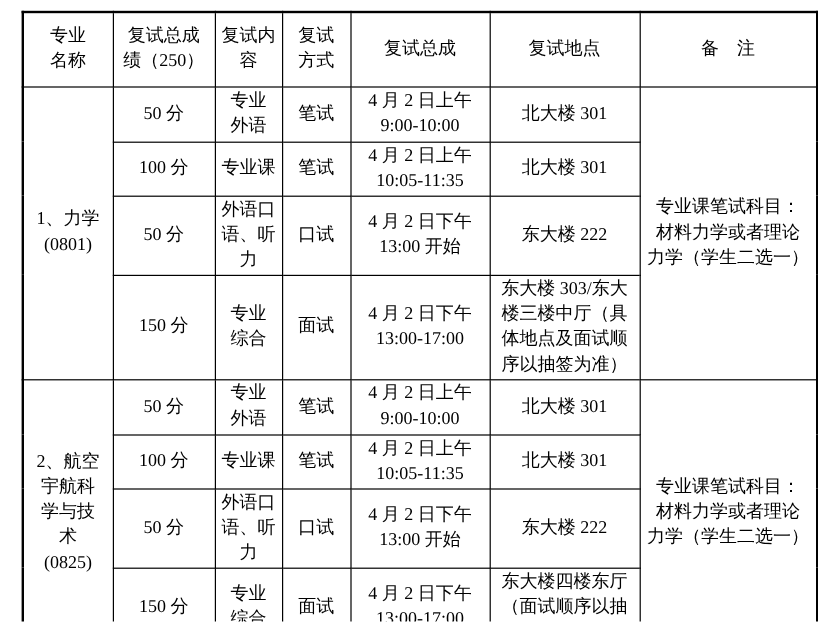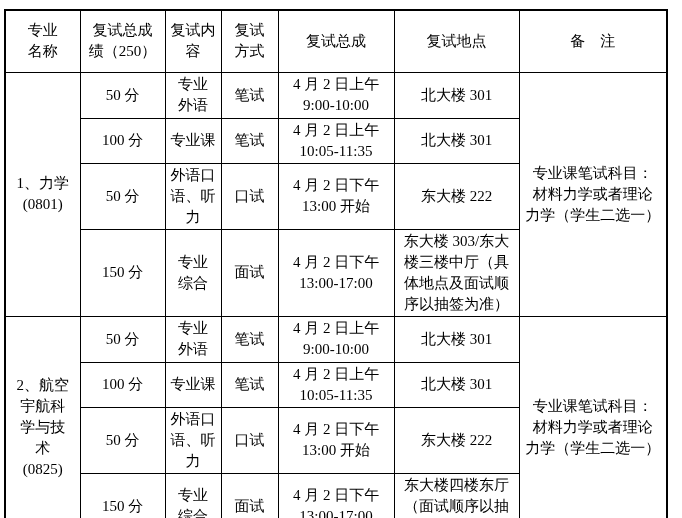--- a/index.html
+++ b/index.html
@@ -9,21 +9,21 @@
     width: 682px;
     height: 518px;
     font-family: "Liberation Serif", "DejaVu Serif", serif;
     color: #000000;
   }
   .page {
     width: 682px;
     height: 518px;
     background: #ffffff;
     box-sizing: border-box;
-    padding: 9px 4px;
+    padding: 9px 18px;
   }
   table.schedule {
     border-collapse: collapse;
     table-layout: fixed;
     width: 662px;
     border: 2px solid #000000;
   }
   table.schedule td {
     border: 1px solid #000000;
     text-align: center;

